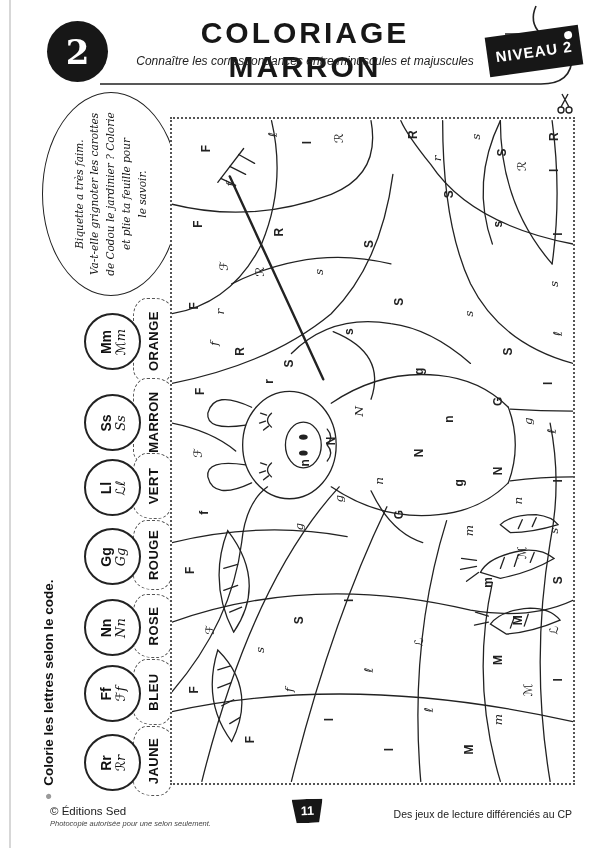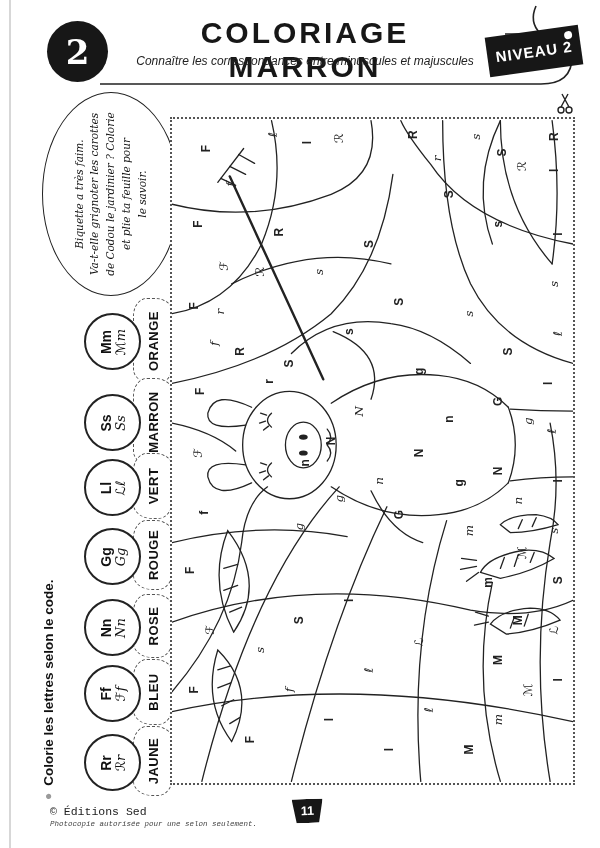--- a/index.html
+++ b/index.html
@@ -55,21 +55,21 @@
   .frame{position:absolute;left:170px;top:117px;width:401px;height:664px;border:2px dotted #555;background:#fff;}
   .frame svg{display:block;}
   .scissors{position:absolute;left:555px;top:91px;}
   .ink{stroke:#222;fill:none;stroke-width:1.3;stroke-linecap:round;}
   .ink-bold{stroke:#222;fill:none;stroke-width:2.4;stroke-linecap:round;}
   .ink-fill{fill:#222;stroke:none;}
   text.pr{font-family:"Liberation Sans",sans-serif;font-weight:bold;font-size:12px;fill:#222;}
   text.cur{font-family:"DejaVu Serif","DejaVu Sans",serif;font-style:italic;font-size:12px;fill:#222;}
 
   
-  .foot-left{position:absolute;left:50px;top:805px;font-size:11.5px;color:#222;font-family:Liberation Mono, monospace;}
+  .foot-left{position:absolute;left:50px;top:805px;font-size:11.5px;color:#222;}
   .foot-license{margin-top:2px;font-style:italic;font-size:7.5px;color:#444;}
   .page-badge{position:absolute;left:292px;top:799px;width:31px;height:24px;background:#171717;
         clip-path:polygon(0 0,100% 0,86% 100%,14% 100%);transform:rotate(-2deg);
         display:flex;align-items:center;justify-content:center;}
   .page-badge span{color:#fff;font-weight:bold;font-size:12.5px;}
   .foot-right{position:absolute;right:28px;top:808px;font-size:10.5px;color:#222;}
 </style>
 </head>
 <body>
 
@@ -352,13 +352,14 @@
     </svg>
   </div>
 
   <div class="foot-left">
     <div>© Éditions Sed</div>
     <div class="foot-license">Photocopie autorisée pour une selon seulement.</div>
   </div>
   <div class="page-badge">
     <span>11</span>
   </div>
+  <div class="foot-right">Des jeux de lecture différenciés au CP</div>
 </div>
 
 </body></html>

